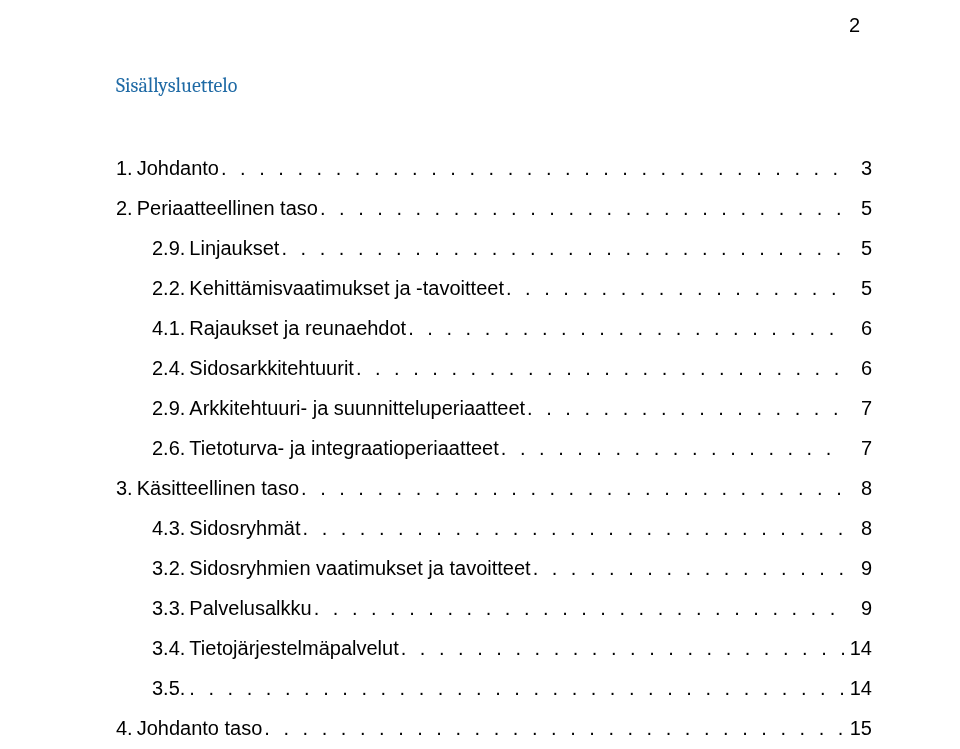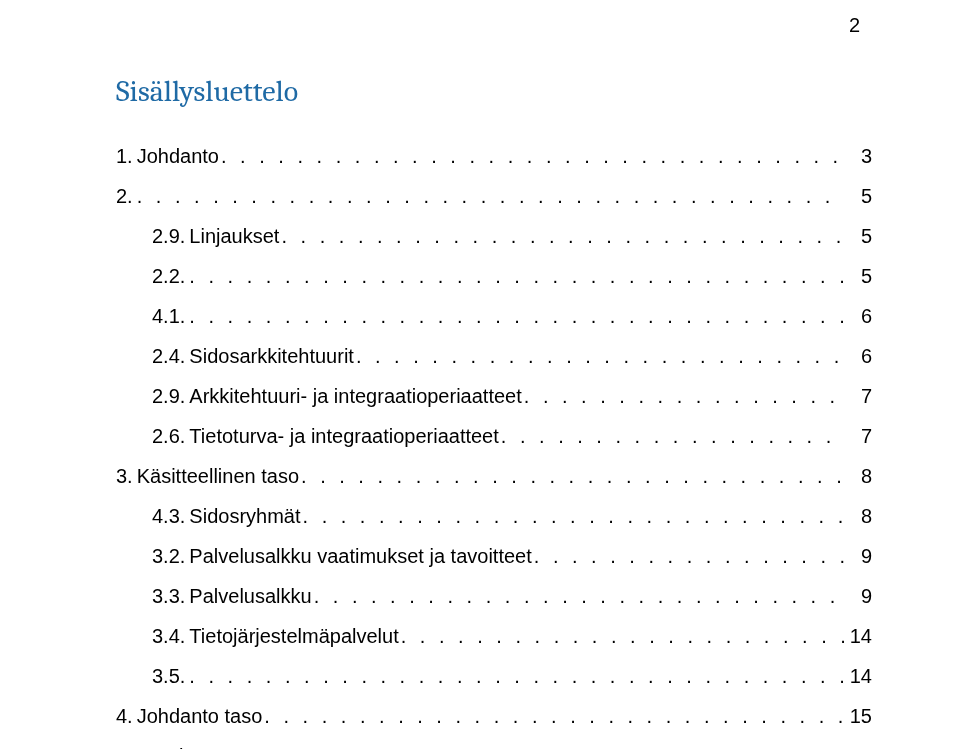--- a/index.html
+++ b/index.html
@@ -17,24 +17,24 @@
   }
   .page-number {
     position: absolute;
     top: 14px;
     right: 100px;
     font-size: 20px;
     color: #000;
   }
   .heading {
     color: #1f6aa5;
-    font-size: 30px;
+    font-size: 20px;
     font-weight: 400;
     margin-top: 50px;
-    margin-bottom: 32px;
+    margin-bottom: 56px;
     font-family: "Cambria", "Times New Roman", serif;
   }
   .toc {
     font-size: 20px;
     color: #000;
   }
   .toc-row {
     display: flex;
     align-items: baseline;
     white-space: nowrap;
@@ -70,48 +70,51 @@
   <div class="heading">Sisällysluettelo</div>
   <div class="toc" id="toc-container">
       <div class="toc-row level-1">
         <span class="toc-num">1.</span>
         <span class="toc-title">Johdanto</span>
         <span class="toc-dots"> . . . . . . . . . . . . . . . . . . . . . . . . . . . . . . . . . . . . . . . . . . . . . . . . . . . . . . . . . . . . . . . . . . . . . . . . . . . . . . . . . . . . . . . . . . . . . . . . . . . . . . . . . . . . . . . . . . . . . . . . . . . . . . . . . . . . . . . . . . . . . . . . . . . . . . . . . . . . . . . . . . . . . . . . . . . . . . . . . . . . . . . . . . . . . . . . . . . . . . . .</span>
         <span class="toc-page">3</span>
       </div>
       <div class="toc-row level-1">
         <span class="toc-num">2.</span>
+        <span class="toc-title">Periaatteellinen taso</span>
         <span class="toc-dots"> . . . . . . . . . . . . . . . . . . . . . . . . . . . . . . . . . . . . . . . . . . . . . . . . . . . . . . . . . . . . . . . . . . . . . . . . . . . . . . . . . . . . . . . . . . . . . . . . . . . . . . . . . . . . . . . . . . . . . . . . . . . . . . . . . . . . . . . . . . . . . . . . . . . . . . . . . . . . . . . . . . . . . . . . . . . . . . . . . . . . . . . . . . . . . . . . . . . . . . . .</span>
         <span class="toc-page">5</span>
       </div>
       <div class="toc-row level-2">
         <span class="toc-num">2.9.</span>
         <span class="toc-title">Linjaukset</span>
         <span class="toc-dots"> . . . . . . . . . . . . . . . . . . . . . . . . . . . . . . . . . . . . . . . . . . . . . . . . . . . . . . . . . . . . . . . . . . . . . . . . . . . . . . . . . . . . . . . . . . . . . . . . . . . . . . . . . . . . . . . . . . . . . . . . . . . . . . . . . . . . . . . . . . . . . . . . . . . . . . . . . . . . . . . . . . . . . . . . . . . . . . . . . . . . . . . . . . . . . . . . . . . . . . . .</span>
         <span class="toc-page">5</span>
       </div>
       <div class="toc-row level-2">
         <span class="toc-num">2.2.</span>
+        <span class="toc-title">Kehittämisvaatimukset ja -tavoitteet</span>
         <span class="toc-dots"> . . . . . . . . . . . . . . . . . . . . . . . . . . . . . . . . . . . . . . . . . . . . . . . . . . . . . . . . . . . . . . . . . . . . . . . . . . . . . . . . . . . . . . . . . . . . . . . . . . . . . . . . . . . . . . . . . . . . . . . . . . . . . . . . . . . . . . . . . . . . . . . . . . . . . . . . . . . . . . . . . . . . . . . . . . . . . . . . . . . . . . . . . . . . . . . . . . . . . . . .</span>
         <span class="toc-page">5</span>
       </div>
       <div class="toc-row level-2">
         <span class="toc-num">4.1.</span>
+        <span class="toc-title">Rajaukset ja reunaehdot</span>
         <span class="toc-dots"> . . . . . . . . . . . . . . . . . . . . . . . . . . . . . . . . . . . . . . . . . . . . . . . . . . . . . . . . . . . . . . . . . . . . . . . . . . . . . . . . . . . . . . . . . . . . . . . . . . . . . . . . . . . . . . . . . . . . . . . . . . . . . . . . . . . . . . . . . . . . . . . . . . . . . . . . . . . . . . . . . . . . . . . . . . . . . . . . . . . . . . . . . . . . . . . . . . . . . . . .</span>
         <span class="toc-page">6</span>
       </div>
       <div class="toc-row level-2">
         <span class="toc-num">2.4.</span>
         <span class="toc-title">Sidosarkkitehtuurit</span>
         <span class="toc-dots"> . . . . . . . . . . . . . . . . . . . . . . . . . . . . . . . . . . . . . . . . . . . . . . . . . . . . . . . . . . . . . . . . . . . . . . . . . . . . . . . . . . . . . . . . . . . . . . . . . . . . . . . . . . . . . . . . . . . . . . . . . . . . . . . . . . . . . . . . . . . . . . . . . . . . . . . . . . . . . . . . . . . . . . . . . . . . . . . . . . . . . . . . . . . . . . . . . . . . . . . .</span>
         <span class="toc-page">6</span>
       </div>
       <div class="toc-row level-2">
         <span class="toc-num">2.9.</span>
-        <span class="toc-title">Arkkitehtuuri- ja integraatioperiaatteet</span>
+        <span class="toc-title">Arkkitehtuuri- ja suunnitteluperiaatteet</span>
         <span class="toc-dots"> . . . . . . . . . . . . . . . . . . . . . . . . . . . . . . . . . . . . . . . . . . . . . . . . . . . . . . . . . . . . . . . . . . . . . . . . . . . . . . . . . . . . . . . . . . . . . . . . . . . . . . . . . . . . . . . . . . . . . . . . . . . . . . . . . . . . . . . . . . . . . . . . . . . . . . . . . . . . . . . . . . . . . . . . . . . . . . . . . . . . . . . . . . . . . . . . . . . . . . . .</span>
         <span class="toc-page">7</span>
       </div>
       <div class="toc-row level-2">
         <span class="toc-num">2.6.</span>
         <span class="toc-title">Tietoturva- ja integraatioperiaatteet</span>
         <span class="toc-dots"> . . . . . . . . . . . . . . . . . . . . . . . . . . . . . . . . . . . . . . . . . . . . . . . . . . . . . . . . . . . . . . . . . . . . . . . . . . . . . . . . . . . . . . . . . . . . . . . . . . . . . . . . . . . . . . . . . . . . . . . . . . . . . . . . . . . . . . . . . . . . . . . . . . . . . . . . . . . . . . . . . . . . . . . . . . . . . . . . . . . . . . . . . . . . . . . . . . . . . . . .</span>
         <span class="toc-page">7</span>
       </div>
       <div class="toc-row level-1">
@@ -121,21 +124,21 @@
         <span class="toc-page">8</span>
       </div>
       <div class="toc-row level-2">
         <span class="toc-num">4.3.</span>
         <span class="toc-title">Sidosryhmät</span>
         <span class="toc-dots"> . . . . . . . . . . . . . . . . . . . . . . . . . . . . . . . . . . . . . . . . . . . . . . . . . . . . . . . . . . . . . . . . . . . . . . . . . . . . . . . . . . . . . . . . . . . . . . . . . . . . . . . . . . . . . . . . . . . . . . . . . . . . . . . . . . . . . . . . . . . . . . . . . . . . . . . . . . . . . . . . . . . . . . . . . . . . . . . . . . . . . . . . . . . . . . . . . . . . . . . .</span>
         <span class="toc-page">8</span>
       </div>
       <div class="toc-row level-2">
         <span class="toc-num">3.2.</span>
-        <span class="toc-title">Palvelusalkku vaatimukset ja tavoitteet</span>
+        <span class="toc-title">Sidosryhmien vaatimukset ja tavoitteet</span>
         <span class="toc-dots"> . . . . . . . . . . . . . . . . . . . . . . . . . . . . . . . . . . . . . . . . . . . . . . . . . . . . . . . . . . . . . . . . . . . . . . . . . . . . . . . . . . . . . . . . . . . . . . . . . . . . . . . . . . . . . . . . . . . . . . . . . . . . . . . . . . . . . . . . . . . . . . . . . . . . . . . . . . . . . . . . . . . . . . . . . . . . . . . . . . . . . . . . . . . . . . . . . . . . . . . .</span>
         <span class="toc-page">9</span>
       </div>
       <div class="toc-row level-2">
         <span class="toc-num">3.3.</span>
         <span class="toc-title">Palvelusalkku</span>
         <span class="toc-dots"> . . . . . . . . . . . . . . . . . . . . . . . . . . . . . . . . . . . . . . . . . . . . . . . . . . . . . . . . . . . . . . . . . . . . . . . . . . . . . . . . . . . . . . . . . . . . . . . . . . . . . . . . . . . . . . . . . . . . . . . . . . . . . . . . . . . . . . . . . . . . . . . . . . . . . . . . . . . . . . . . . . . . . . . . . . . . . . . . . . . . . . . . . . . . . . . . . . . . . . . .</span>
         <span class="toc-page">9</span>
       </div>
       <div class="toc-row level-2">

